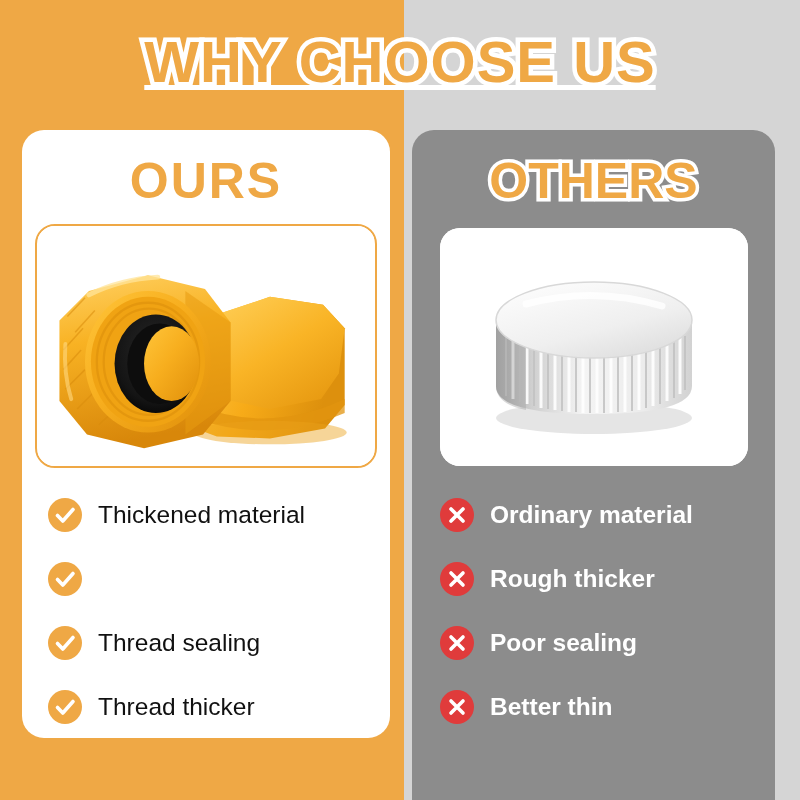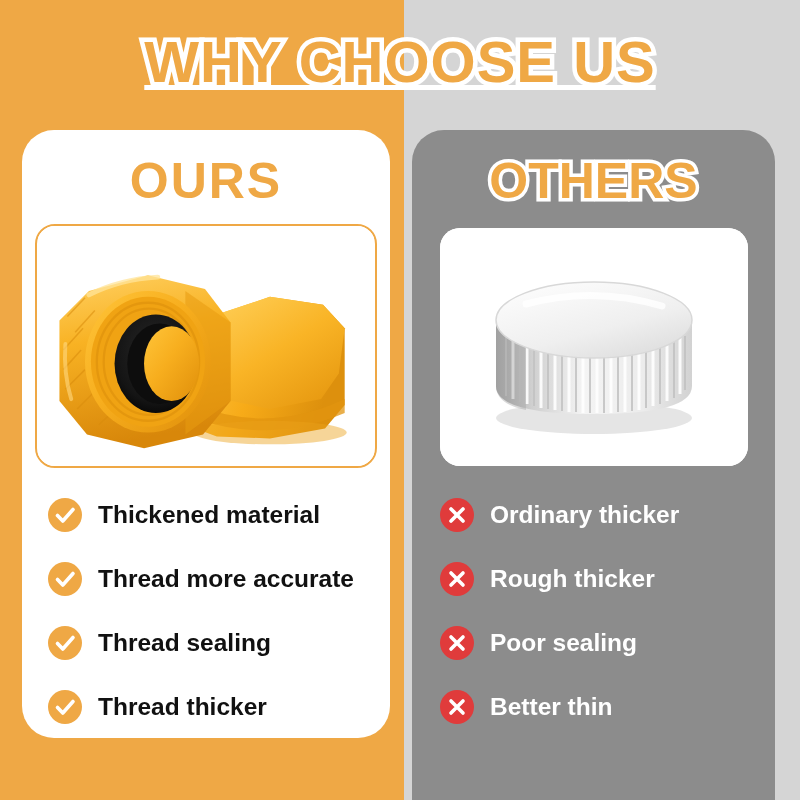--- a/index.html
+++ b/index.html
@@ -48,21 +48,21 @@
     color: #efa845;
     -webkit-text-stroke: 9px #ffffff;
     paint-order: stroke fill;
     white-space: nowrap;
     text-decoration: underline;
   }
 
   
   .card {
     position: absolute;
-    border-radius: 32px;
+    border-radius: 22px;
     box-sizing: border-box;
   }
   .card-ours {
     left: 22px;
     top: 130px;
     width: 368px;
     height: 608px;
     background: #ffffff;
   }
   .card-others {
@@ -144,21 +144,21 @@
     border-radius: 50%;
     position: relative;
     margin-right: 16px;
   }
   .badge.check { background: #efa845; }
   .badge.cross { background: #e03b3b; }
   .badge svg { position: absolute; left: 0; top: 0; width: 34px; height: 34px; }
 
   .feature-label {
     font-size: 24.5px;
-    font-weight: bold;
+    font-weight: normal;
     white-space: nowrap;
   }
   .card-ours .feature-label { color: #111111; }
   .card-others .feature-label { color: #ffffff; font-weight: bold; }
 </style>
 </head>
 <body>
 
 <div id="stage">
 
@@ -259,21 +259,20 @@
         </span>
         <span class="feature-label">Thickened material</span>
       </div>
 
       <div class="feature-row">
         <span class="badge check">
           <svg viewBox="0 0 34 34">
               <path d="M9.5 17.5 L14.8 23 L25 11.5" fill="none" stroke="#ffffff" stroke-width="3.6" stroke-linecap="round" stroke-linejoin="round"></path>
             </svg>
         </span>
-        <span class="feature-label">Thread more accurate</span>
       </div>
 
       <div class="feature-row">
         <span class="badge check">
           <svg viewBox="0 0 34 34">
               <path d="M9.5 17.5 L14.8 23 L25 11.5" fill="none" stroke="#ffffff" stroke-width="3.6" stroke-linecap="round" stroke-linejoin="round"></path>
             </svg>
         </span>
         <span class="feature-label">Thread sealing</span>
       </div>
@@ -359,21 +358,21 @@
     </div>
 
     <div class="feature-list">
 
       <div class="feature-row">
         <span class="badge cross">
           <svg viewBox="0 0 34 34">
             <path d="M11 11 L23 23 M23 11 L11 23" fill="none" stroke="#ffffff" stroke-width="3.6" stroke-linecap="round"></path>
           </svg>
         </span>
-        <span class="feature-label">Ordinary thicker</span>
+        <span class="feature-label">Ordinary material</span>
       </div>
 
       <div class="feature-row">
         <span class="badge cross">
           <svg viewBox="0 0 34 34">
             <path d="M11 11 L23 23 M23 11 L11 23" fill="none" stroke="#ffffff" stroke-width="3.6" stroke-linecap="round"></path>
           </svg>
         </span>
         <span class="feature-label">Rough thicker</span>
       </div>

